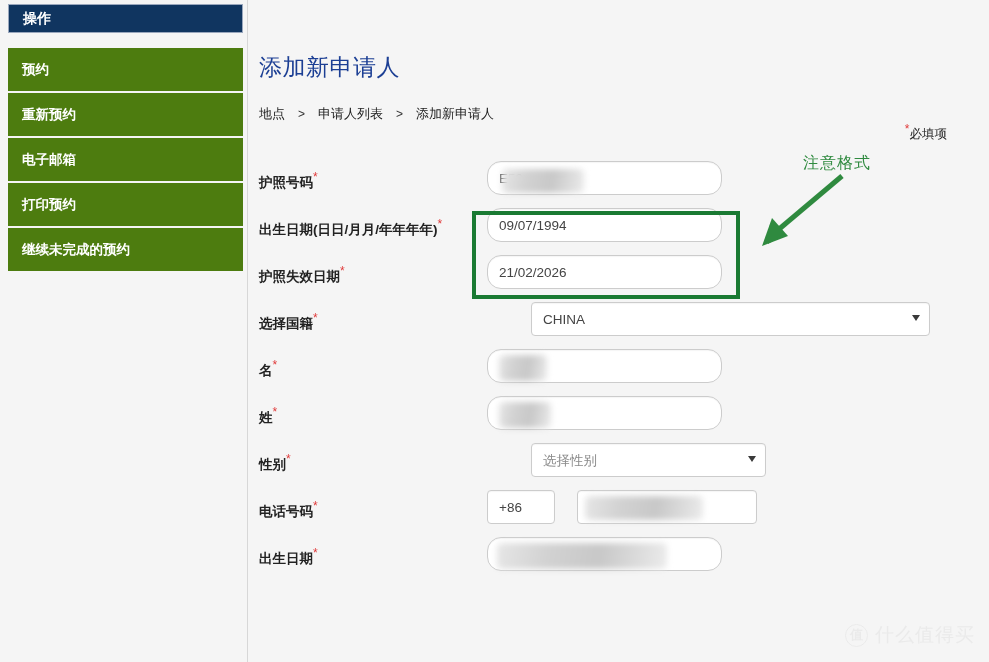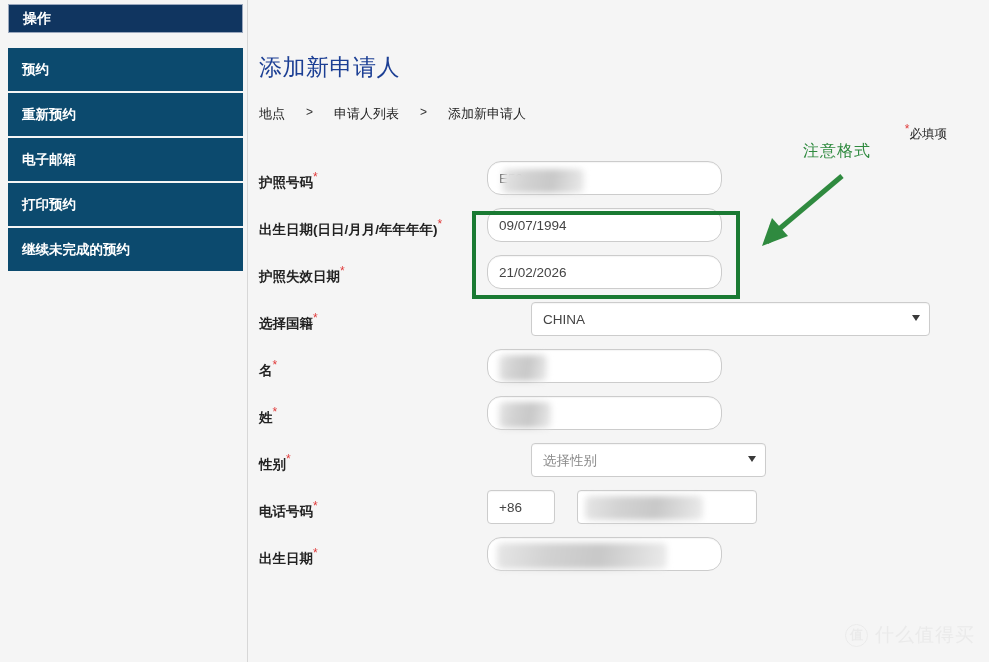--- a/index.html
+++ b/index.html
@@ -110,21 +110,21 @@
     line-height: 27px;
     padding-left: 14px;
   }
   .sidebar-menu {
     position: absolute;
     left: 8px; top: 48px;
     width: 235px;
   }
   .menu-item {
     height: 43px;
-    background: #0c4a6e;
+    background: #4d7c0f;
     color: #ffffff;
     font-size: 13.5px;
     font-weight: bold;
     line-height: 43px;
     padding-left: 14px;
     margin-bottom: 2px;
     cursor: pointer;
     user-select: none;
   }
 
@@ -142,21 +142,22 @@
     color: #1c3f94;
     font-weight: normal;
     letter-spacing: .5px;
   }
   .breadcrumb {
     position: absolute;
     left: 10px; top: 105px;
     font-size: 13px;
     color: #222;
     display: flex;
-    gap: 21px;
+    align-items: center;
+    gap: 13px;
   }
   .crumb { cursor: pointer; }
   .crumb-sep { color: #333; font-size: 12px; }
 
   .required-note {
     position: absolute;
     right: 42px; top: 122px;
     font-size: 12.5px;
     color: #222;
   }
@@ -257,21 +258,21 @@
   .green-box {
     position: absolute;
     left: 472px; top: 211px;
     width: 268px; height: 88px;
     border: 4px solid #1a7a33;
     pointer-events: none;
     z-index: 5;
   }
   .annot-text {
     position: absolute;
-    left: 803px; top: 141px;
+    left: 803px; top: 153px;
     font-size: 16px;
     color: #2f8a3f;
     letter-spacing: 1px;
     z-index: 6;
   }
   .annot-arrow {
     position: absolute;
     left: 742px; top: 172px;
     width: 110px; height: 80px;
     z-index: 6;

